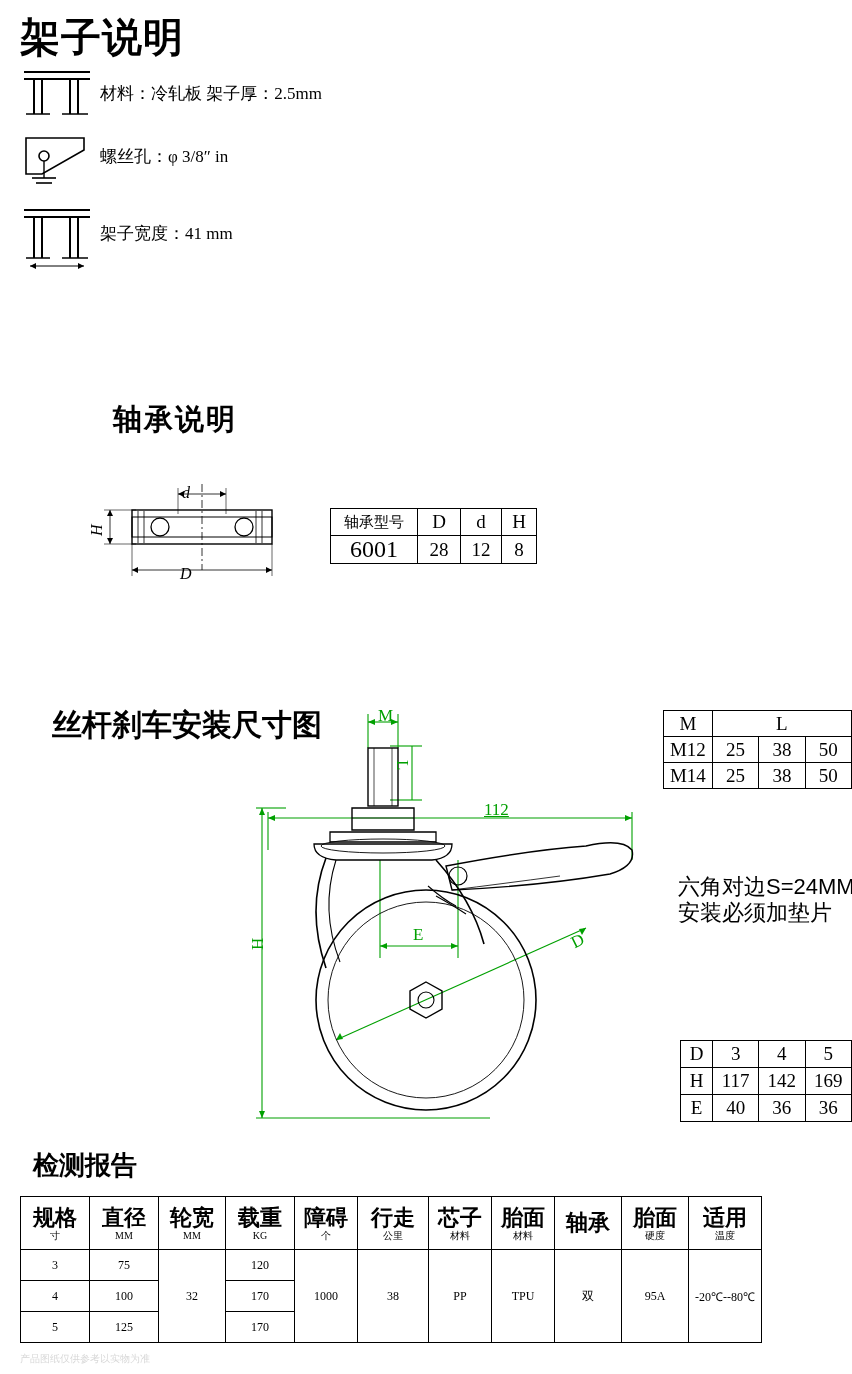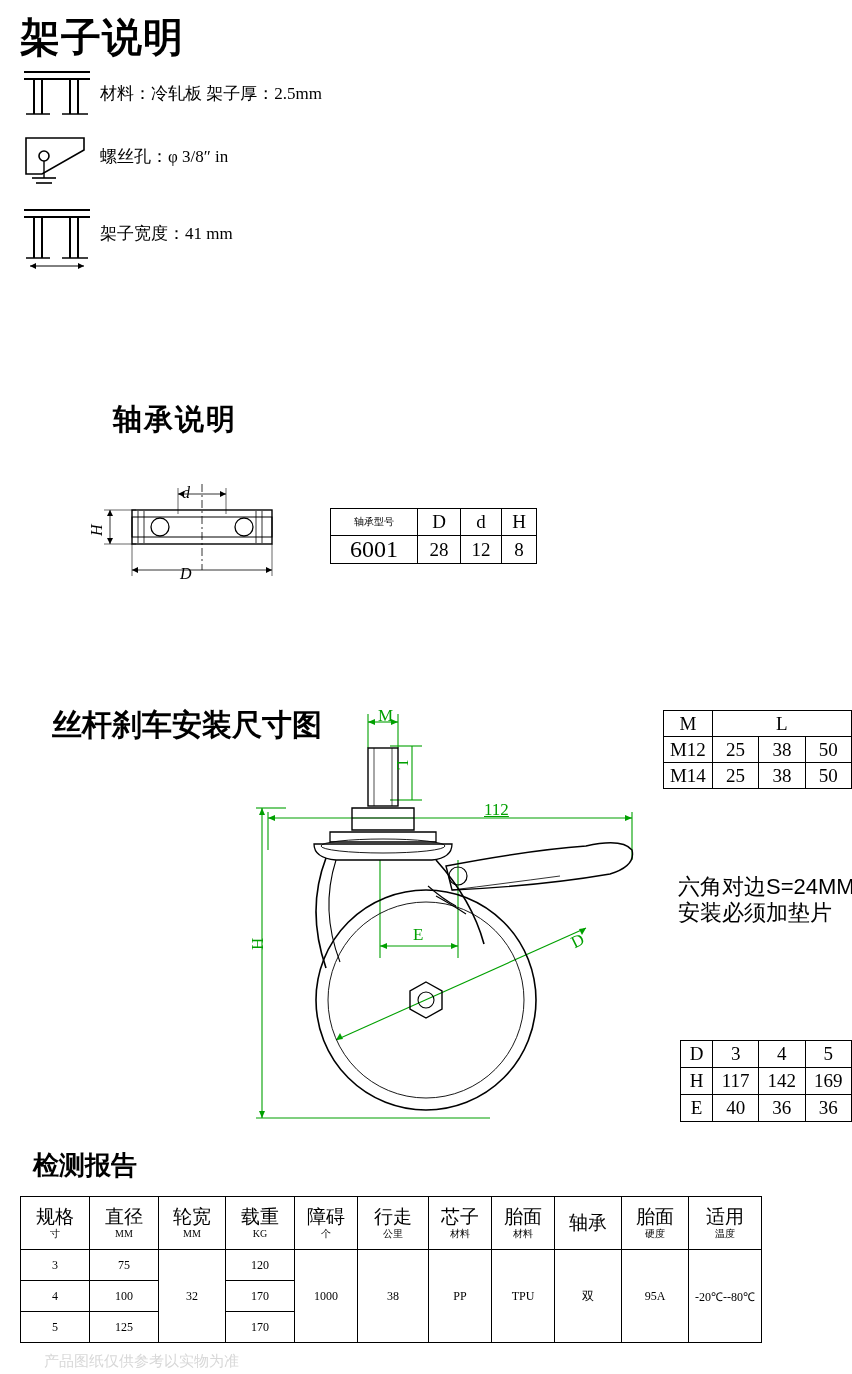--- a/index.html
+++ b/index.html
@@ -60,21 +60,21 @@
     text-align: center;
     padding: 0 4px;
     font-weight: normal;
   }
 
   #bearing-table {
     left: 330px; top: 508px;
     font-size: 19px;
   }
   #bearing-table th, #bearing-table td { height: 26px; }
-  #bearing-table .c-model { width: 78px; font-size: 10px; margin-left: 25px; }
+  #bearing-table .c-model { width: 78px; font-size: 15px; margin-left: 25px; }
   #bearing-table .c-model-v { font-size: 24px; }
   #bearing-table .c-d { width: 34px; }
   #bearing-table .c-dd { width: 32px; }
   #bearing-table .c-h { width: 26px; }
 
   
   #sec-caster-title {
     left: 20px; top: 705px;
     font-family: "Liberation Serif", serif;
     font-size: 30px;
@@ -127,22 +127,22 @@
     font-size: 13px;
   }
   #report-table td { padding: 0; }
   .hdr-cell {
     height: 52px;
     vertical-align: middle;
     line-height: 1.15;
   }
   .hdr-main {
     font-family: "Liberation Serif", serif;
-    font-size: 19px;
-    font-weight: normal;
+    font-size: 22px;
+    font-weight: bold;
     display: block;
   }
   .hdr-sub {
     font-size: 10px;
     display: block;
     font-family: "Liberation Serif", serif;
   }
   .body-cell {
     height: 30px;
     font-size: 12px;
@@ -157,25 +157,24 @@
   #report-table .w6 { width: 70px; }
   #report-table .w7 { width: 62px; }
   #report-table .w8 { width: 62px; }
   #report-table .w9 { width: 66px; margin-left: 44px; }
   #report-table .w10 { width: 66px; }
   #report-table .w11 { width: 72px; }
 
   #footer-fade {
     left: 20px; top: 1352px;
     width: 300px; height: 16px;
-    font-size: 15px;
+    font-size: 10px;
     color: #d8d8d8;
     font-family: "Liberation Serif", serif;
     overflow: hidden;
-    margin-left: 24px;
   }
 
   svg { display: block; }
 </style>
 </head>
 <body>
 
 <div class="abs" id="sec-rack-title">架子说明</div>
 
 <div class="abs" style="left:22px;top:68px;">

